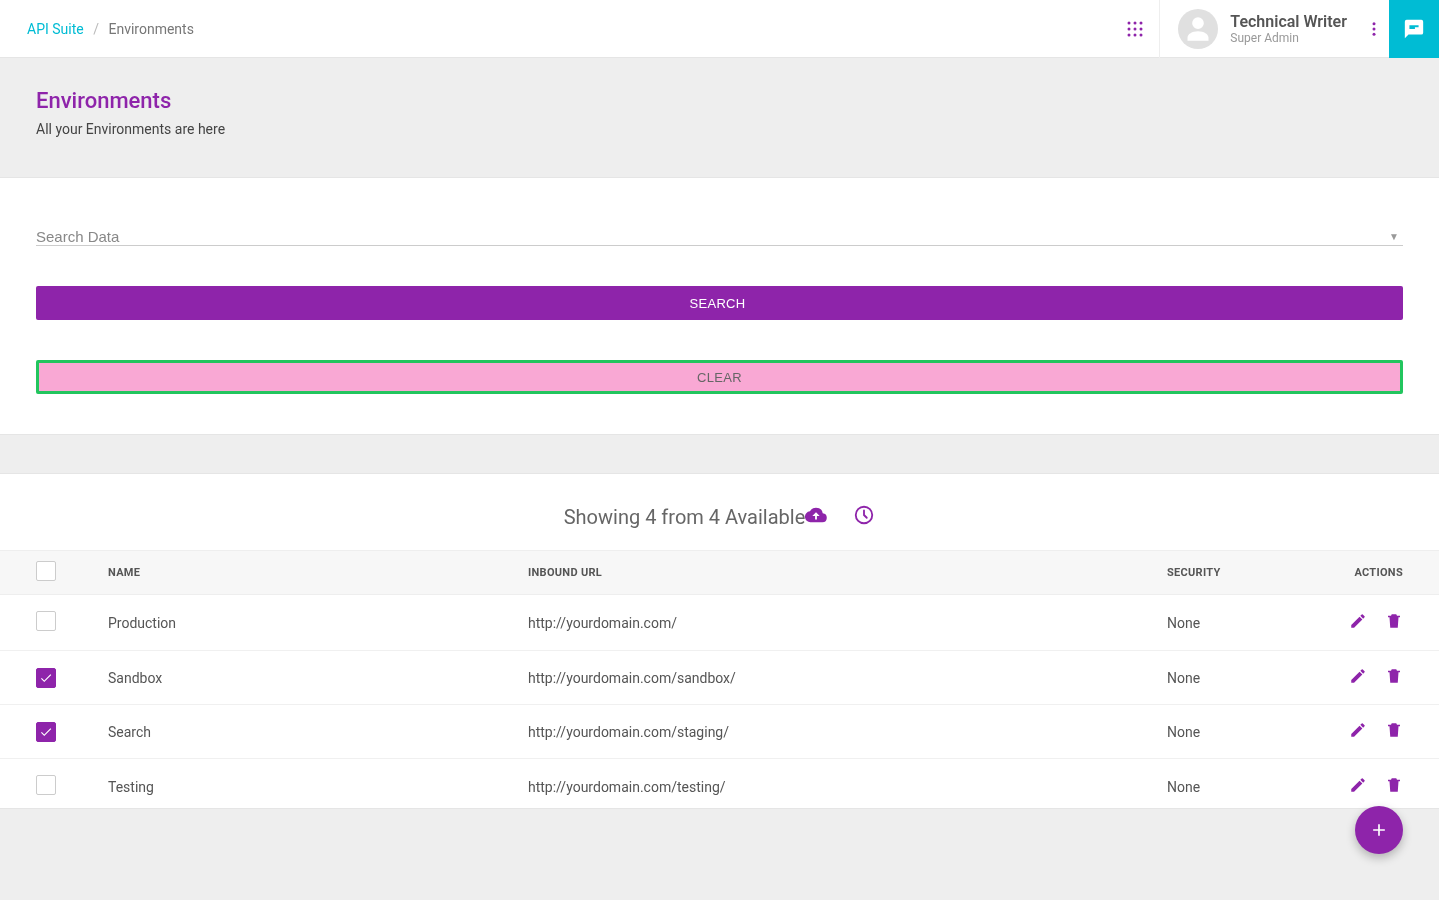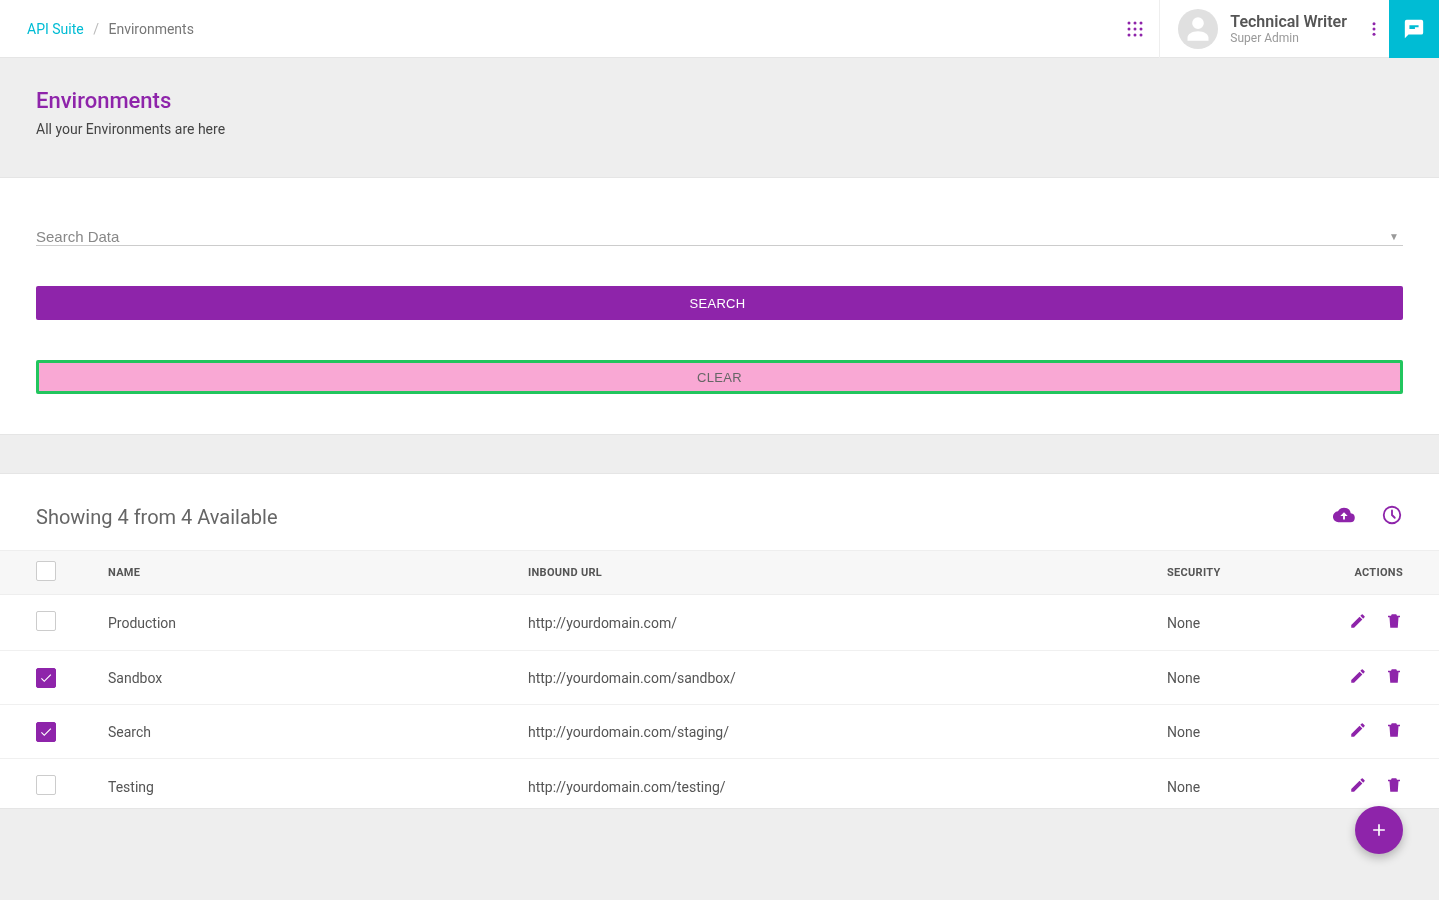--- a/index.html
+++ b/index.html
@@ -115,21 +115,21 @@
   
   .gap-band { height:38px; background:#eee; }
 
   
   .results-section {
     background:#fff;
     border-top:1px solid #e5e5e5;
     padding: 30px 0 50px 0;
   }
   .results-head {
-    display:flex; align-items:center; justify-content:space-between;
+    display:flex; align-items:center; justify-content:center;
     padding: 0 36px 20px 36px;
   }
   .results-count { font-size:20px; color:#666; font-weight:400; }
   .results-actions { display:flex; gap:26px; color:#8e24aa; }
   .results-actions svg { cursor:pointer; }
 
   table.data {
     width:100%;
     border-collapse:collapse;
   }

